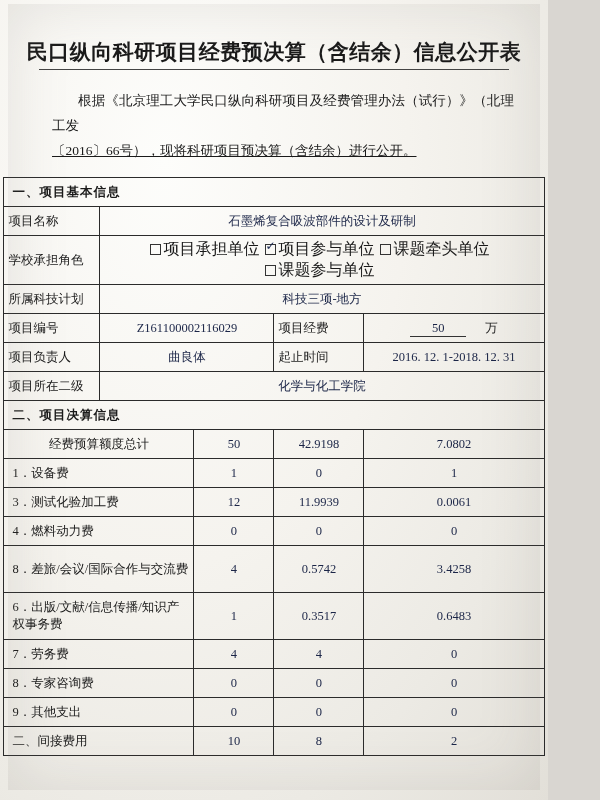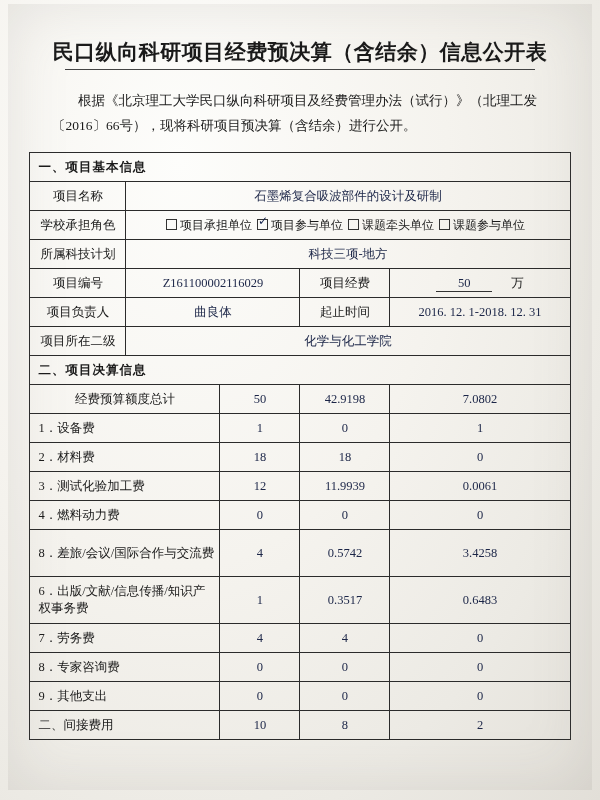--- a/index.html
+++ b/index.html
@@ -10,21 +10,21 @@
     width: 600px;
     height: 800px;
     background: #d9d6d1;
     font-family: "Liberation Serif", "DejaVu Serif", serif;
     color: #1a1a1a;
     overflow: hidden;
   }
   .page {
     position: absolute;
     left: 0; top: 0;
-    width: 600px;
+    width: 548px;
     height: 800px;
     background:
       radial-gradient(ellipse at 30% 20%, #fdfdfb 0%, #f5f3ee 45%, #eceae4 75%, #e2dfd8 100%);
   }
   .paper-shadow {
     position:absolute;
     left: 8px; top: 4px; right: 8px; bottom: 10px;
     box-shadow: inset 0 0 60px rgba(140,135,125,0.18);
     pointer-events:none;
   }
@@ -44,21 +44,21 @@
     margin: 3px auto 0 auto;
   }
   .intro {
     margin: 18px 34px 0 52px;
     font-size: 13.5px;
     line-height: 25px;
     text-align: justify;
     text-indent: 0;
   }
   .intro .ln1 { display:block; text-indent: 26px; }
-  .intro .ln2 { display:block; }
+  .intro .ln2 { display:block;text-decoration:underline; }
   table.main {
     border-collapse: collapse;
     margin: 14px auto 0 auto;
     width: 540px;
     table-layout: fixed;
   }
   table.main td {
     border: 1px solid #2b2b2b;
     font-size: 12.5px;
     padding: 3px 4px;
@@ -66,21 +66,20 @@
     vertical-align: middle;
   }
   .sect {
     font-weight: bold;
     font-size: 13.5px;
     text-align: left;
     padding-left: 8px !important;
     letter-spacing: 1px;
   }
   .lbl {
-    text-align: center;
     font-size: 12.5px;
     white-space: nowrap;
   }
   .val-center { text-align: center; }
   .ink {
     font-family: Liberation Serif, serif;
     color: #1b2547;
     font-size: 12.5px;
   }
   .cb {
@@ -92,21 +91,21 @@
     position: relative;
   }
   .cb.checked::after {
     content: "✓";
     position:absolute;
     left: 0px; top: -6px;
     font-size: 12px;
     color: #12204a;
     font-family: "DejaVu Sans", sans-serif;
   }
-  .ownline span.opt { margin-right: 5px; font-size: 12px; white-space: nowrap; font-family: Liberation Serif, serif;}
+  .ownline span.opt { margin-right: 5px; font-size: 16px; white-space: nowrap; font-family: Liberation Serif, serif;}
   .row-head td { font-weight: normal; text-align:center; }
   .money-head { text-align:center; }
   .item-lbl { text-align: left; padding-left: 8px !important; }
   .val-underline {
     border-bottom: 1px solid #333;
     display:inline-block;
     min-width: 56px;
     text-align:center;
   }
 </style>
@@ -181,26 +180,20 @@
         <td class="val-center ink">42.9198</td>
         <td class="val-center ink">7.0802</td>
       </tr>
       <tr>
         <td colspan="2" class="item-lbl">1．设备费</td>
         <td class="val-center ink">1</td>
         <td class="val-center ink">0</td>
         <td class="val-center ink">1</td>
       </tr>
       <tr>
-        <td colspan="2" class="item-lbl">2．材料费</td>
-        <td class="val-center ink">18</td>
-        <td class="val-center ink">18</td>
-        <td class="val-center ink">0</td>
-      </tr>
-      <tr>
         <td colspan="2" class="item-lbl">3．测试化验加工费</td>
         <td class="val-center ink">12</td>
         <td class="val-center ink">11.9939</td>
         <td class="val-center ink">0.0061</td>
       </tr>
       <tr>
         <td colspan="2" class="item-lbl">4．燃料动力费</td>
         <td class="val-center ink">0</td>
         <td class="val-center ink">0</td>
         <td class="val-center ink">0</td>

